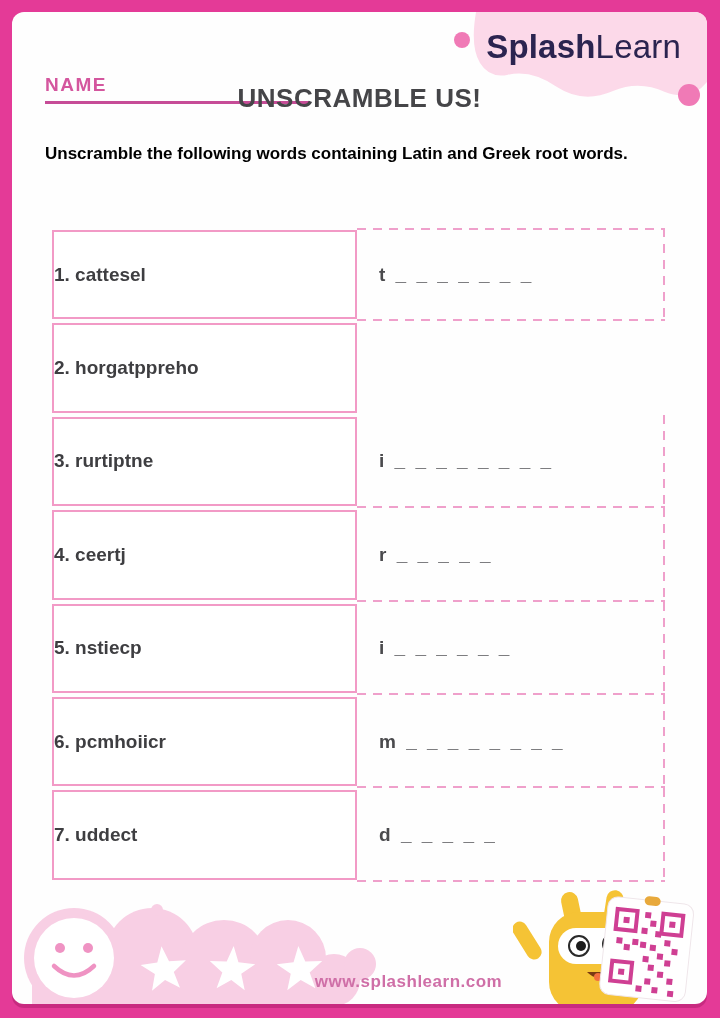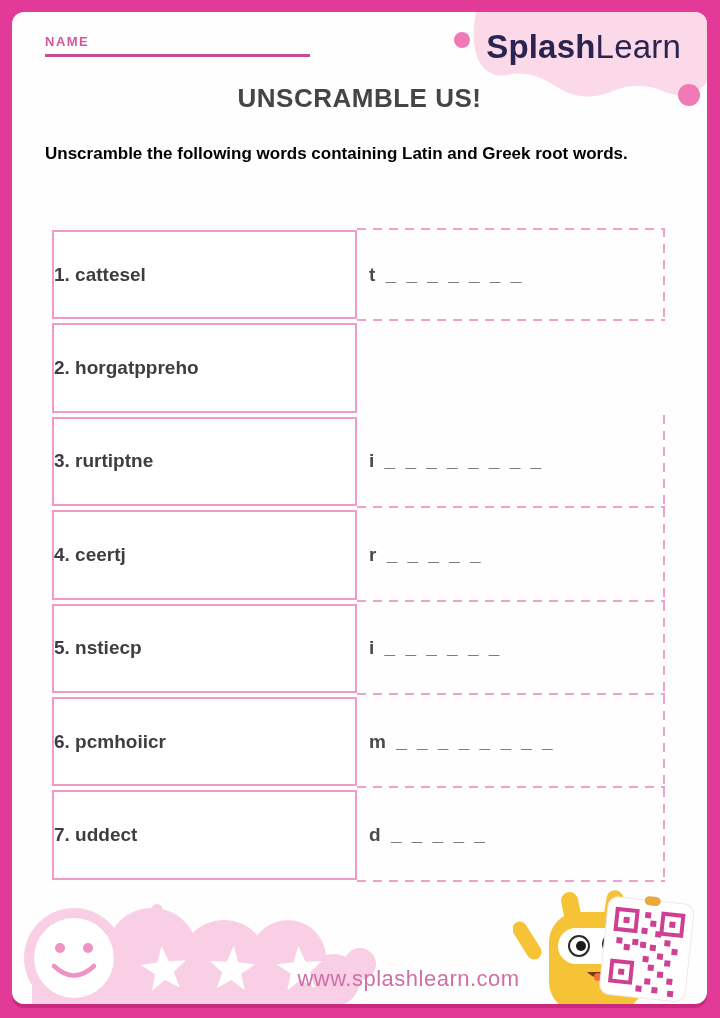--- a/index.html
+++ b/index.html
@@ -14,55 +14,55 @@
   
   .blob { position:absolute; top:0; right:0; }
   .logo { position:absolute; top:16px; right:26px; font-size:33px; color:#2b2450; letter-spacing:.2px; }
   .logo .b { font-weight:800; }
   .logo .l { font-weight:400; }
   .dot { position:absolute; border-radius:50%; background:#f07ab6; }
   .dot1 { left:442px; top:20px; width:16px; height:16px; }
   .dot2 { left:666px; top:72px; width:22px; height:22px; }
 
   .name-block { position:absolute; left:33px; top:22px; }
-  .name-label { font-size:13px; font-weight:700; color:#d4569e; letter-spacing:1.5px; }
+  .name-label { font-size:19px; font-weight:700; color:#d4569e; letter-spacing:1.5px;margin-top:40px; }
   .name-line { width:265px; height:3px; background:#c64c97; margin-top:5px; }
 
   .title { position:absolute; top:71px; left:0; width:100%; text-align:center;
            font-size:26px; font-weight:800; color:#454548; letter-spacing:.5px; }
 
   .instructions { position:absolute; left:33px; top:130px; width:588px;
                   font-size:17px; font-weight:700; color:#000000; line-height:1.4; }
 
   
   .wtable { position:absolute; left:40px; top:216px; width:613px; }
   .wrow { display:flex; height:93.4px; }
   .cell-left { width:305px; border:2px solid #f29ac6; margin:2px 0;
                display:flex; align-items:center; 
                font-size:19px; font-weight:700; color:#3e3e41; background:#fff; }
-  .cell-right { flex:1; display:flex; align-items:center; padding-left:12px;
+  .cell-right { flex:1; display:flex; align-items:center; padding-left:22px;
                 font-size:19px; font-weight:700; color:#4a4a4d; word-spacing:5px;
                 background-image:
                   repeating-linear-gradient(90deg,#efa0cb 0 9px,transparent 9px 16px),
                   repeating-linear-gradient(180deg,#efa0cb 0 9px,transparent 9px 16px);
                 background-size:100% 2px, 2px 100%;
                 background-position:left bottom, right top;
                 background-repeat:no-repeat; }
   .wrow:first-child .cell-right {
                 background-image:
                   repeating-linear-gradient(90deg,#efa0cb 0 9px,transparent 9px 16px),
                   repeating-linear-gradient(90deg,#efa0cb 0 9px,transparent 9px 16px),
                   repeating-linear-gradient(180deg,#efa0cb 0 9px,transparent 9px 16px);
                 background-size:100% 2px, 100% 2px, 2px 100%;
                 background-position:left top, left bottom, right top; }
 
   
   .cloud { position:absolute; left:0; bottom:0; }
   .url { position:absolute; left:0; right:0; bottom:12px; padding-left:98px;
-         text-align:center; font-size:22px; font-weight:400; color:#cf6fa7; letter-spacing:.5px; }
+         text-align:center; font-size:17px; font-weight:700; color:#cf6fa7; letter-spacing:.5px; }
   .mascot { position:absolute; right:6px; bottom:0; }
 </style>
 </head>
 <body>
 
 <div class="page">
   <div class="card">
 
     <svg class="blob" width="256" height="112" viewBox="0 0 256 112">
       <path fill="#fcd9e9" d="M256,0 L256,70 Q240,90 214,80 Q188,68 162,79 Q132,92 106,75 Q80,57 56,63 Q38,66 29,51 Q19,35 25,0 Z"></path>

